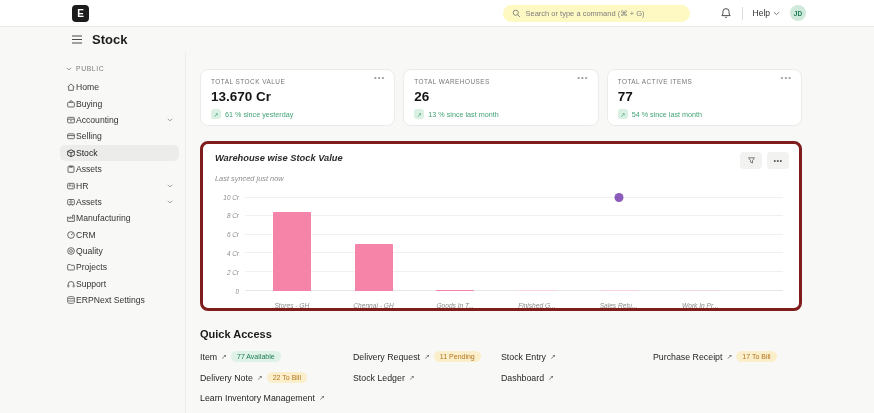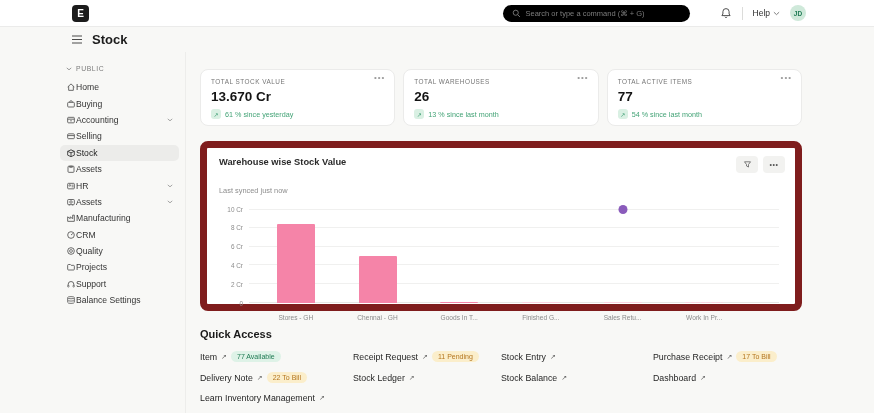--- a/index.html
+++ b/index.html
@@ -7,21 +7,21 @@
   .app { width:874px; height:413px; position:relative; overflow:hidden;
          background:#f8f8f6; font-family:"Liberation Sans", sans-serif; color:#222; }
 
   
   .topbar { height:27px; background:#fff; border-bottom:1px solid #ebebea;
             display:flex; align-items:center; padding:0 68px 0 72px; }
   .logo { width:17px; height:17px; background:#1c1c1c; border-radius:4px;
           color:#fff; font-size:10px; font-weight:bold;
           display:flex; align-items:center; justify-content:center; }
   .search { margin-left:auto; width:187px; height:17px; border-radius:9px;
-            background:#000000; display:flex; align-items:center; gap:5px;
+            background:#fef9c3; display:flex; align-items:center; gap:5px;
             padding:0 9px; color:#7d7d7d; font-size:7.5px; }
   .tb-bell { margin-left:30px; display:flex; align-items:center; }
   .tb-div { width:1px; height:13px; background:#dcdcda; margin:0 10px; }
   .help { display:flex; align-items:center; gap:3px; font-size:8.5px; color:#2e2e2e; }
   .avatar { width:16px; height:16px; border-radius:50%; background:#cfe9da;
             color:#1e7a54; font-size:6.5px; font-weight:bold; margin-left:10px;
             display:flex; align-items:center; justify-content:center; }
 
   
   .page-header { height:25px; display:flex; align-items:center; gap:9px; padding-left:71px; }
@@ -46,24 +46,24 @@
                border-radius:8px; padding:8px 10px; position:relative; }
   .stat-label { font-size:6.4px; color:#757575; letter-spacing:.5px; }
   .more-dots { position:absolute; top:3px; right:9px; color:#9c9c9c; font-size:8px; letter-spacing:1px; }
   .stat-value { font-size:13.5px; font-weight:bold; color:#141414; margin-top:4px; }
   .stat-change { display:flex; align-items:center; gap:4px; margin-top:5px;
                  font-size:7.2px; color:#43a376; }
   .chip { width:10px; height:10px; border-radius:3px; background:#d9f0e3; color:#2e9468;
           font-size:6px; display:flex; align-items:center; justify-content:center; }
 
   
-  .chart-card { width:602px; height:170px; background:#fff; border:7px solid #7f1d1d;
-                border-radius:8px; margin-top:15px; padding:9px 12px; position:relative; }
+  .chart-card { width:602px; height:170px; background:#fff; border:3px solid #7f1d1d;
+                border-radius:8px; margin-top:15px; padding:9px 12px; position:relative;font-style:italic; }
   .chart-title { font-size:9.3px; font-weight:bold; color:#2b2b2b; }
-  .chart-sub { font-size:7.4px; color:#8d8d8d; margin-top:19px; }
+  .chart-sub { font-size:7.4px; color:#8d8d8d; margin-top:11px; }
   .chart-btns { position:absolute; top:8px; right:10px; display:flex; gap:5px; }
   .cbtn { width:22px; height:17px; background:#f2f2f0; border-radius:4px;
           display:flex; align-items:center; justify-content:center; color:#555; font-size:7px; letter-spacing:.5px; }
 
   .chart-area { position:relative; margin-top:10px; height:116px; }
   .plot { position:absolute; left:30px; right:4px; bottom:18px; height:94px; }
   .gl { position:absolute; left:0; right:0; height:1px; background:#f0f0ef; }
   .gl-0 { bottom:0; background:#e6e6e4; } .gl-2 { bottom:18.8px; } .gl-4 { bottom:37.6px; }
   .gl-6 { bottom:56.4px; } .gl-8 { bottom:75.2px; } .gl-10 { bottom:93.5px; }
   .yl { position:absolute; left:0; width:24px; text-align:right; font-size:6.4px; color:#8b8b8b; }
@@ -278,21 +278,21 @@
           </span>
         <span>Support</span>
       </div>
       <div class="sb-item">
         <span class="sb-ico">
             <svg width="10" height="10" viewBox="0 0 12 12">
               <ellipse cx="6" cy="3.2" rx="4" ry="1.3" fill="none" stroke="#4f4f4f" stroke-width="0.9"></ellipse>
               <path d="M2 3.2 V6 a4 1.3 0 0 0 8 0 V3.2 M2 6 V8.8 a4 1.3 0 0 0 8 0 V6" fill="none" stroke="#4f4f4f" stroke-width="0.9"></path>
             </svg>
           </span>
-        <span>Balance Settings</span>
+        <span>ERPNext Settings</span>
       </div>
     </div>
 
     <div class="main">
 
       <div class="stat-row">
         <div class="stat-card">
           <div class="stat-label">TOTAL STOCK VALUE</div>
           <div class="more-dots">•••</div>
           <div class="stat-value">13.670 Cr</div>
@@ -390,45 +390,41 @@
       <div class="qa">
         <div class="qa-title">Quick Access</div>
         <div class="qa-grid">
 
           <div class="qa-item">
             <span class="qa-label">Item</span>
             <span class="qa-arrow">↗</span>
             <span class="qa-badge" style="background: rgb(222, 242, 231); color: rgb(30, 122, 82);">77 Available</span>
           </div>
           <div class="qa-item">
-            <span class="qa-label">Receipt Request</span>
+            <span class="qa-label">Delivery Request</span>
             <span class="qa-arrow">↗</span>
             <span class="qa-badge" style="background: rgb(251, 238, 203); color: rgb(180, 118, 31);">11 Pending</span>
           </div>
           <div class="qa-item">
             <span class="qa-label">Stock Entry</span>
             <span class="qa-arrow">↗</span>
           </div>
           <div class="qa-item">
             <span class="qa-label">Purchase Receipt</span>
             <span class="qa-arrow">↗</span>
             <span class="qa-badge" style="background: rgb(251, 238, 203); color: rgb(180, 118, 31);">17 To Bill</span>
           </div>
 
           <div class="qa-item">
             <span class="qa-label">Delivery Note</span>
             <span class="qa-arrow">↗</span>
             <span class="qa-badge" style="background: rgb(251, 238, 203); color: rgb(180, 118, 31);">22 To Bill</span>
           </div>
           <div class="qa-item">
             <span class="qa-label">Stock Ledger</span>
-            <span class="qa-arrow">↗</span>
-          </div>
-          <div class="qa-item">
-            <span class="qa-label">Stock Balance</span>
             <span class="qa-arrow">↗</span>
           </div>
           <div class="qa-item">
             <span class="qa-label">Dashboard</span>
             <span class="qa-arrow">↗</span>
           </div>
 
           <div class="qa-item qa-full">
             <span class="qa-label">Learn Inventory Management</span>
             <span class="qa-arrow">↗</span>

